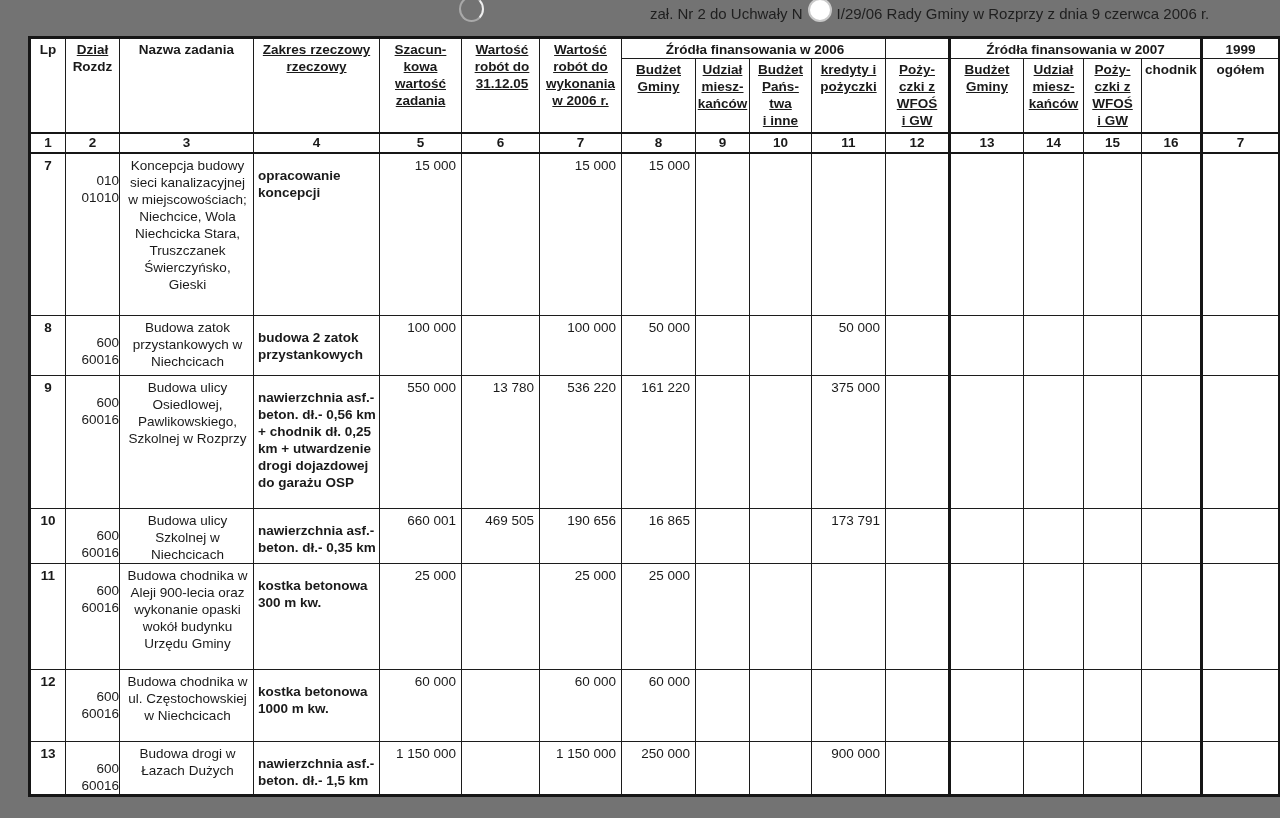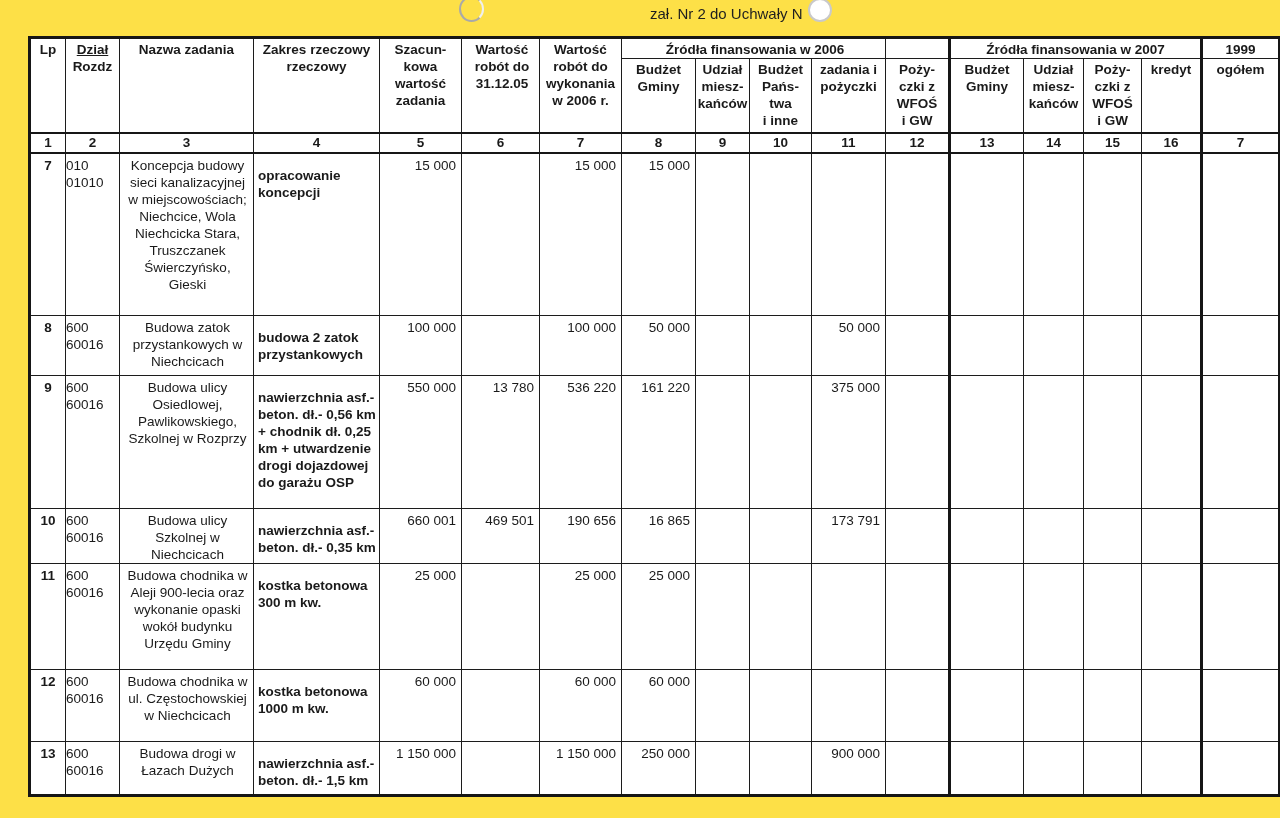--- a/index.html
+++ b/index.html
@@ -3,21 +3,21 @@
 <meta charset="utf-8">
 <style>
   * { margin:0; padding:0; box-sizing:border-box; }
   html, body {
     width:1280px; height:818px;
     background:#ffffff;
     font-family:"Liberation Sans", sans-serif;
     color:#1a1a1a;
     overflow:hidden;
   }
-  .page { position:relative; width:1280px; height:818px; background:#fde047; }
+  .page { position:relative; width:1280px; height:818px; background:#737373; }
 
   
   .doc-title {
     position:absolute; top:5px; left:650px;
     display:flex; align-items:center;
     font-size:15px; white-space:nowrap; color:#1f1f1f;
   }
   .hole-punch-inline {
     display:inline-block; width:24px; height:24px;
     border:2px solid #c9c9c9; border-radius:50%;
@@ -41,53 +41,54 @@
     background:#fff;
     border:3px solid #161616;
   }
   table.main th, table.main td {
     border:1px solid #1c1c1c;
     font-size:13.5px; line-height:17px;
     vertical-align:top;
     overflow:hidden;
   }
   th.hc { font-weight:bold; text-align:center; padding-top:2px; }
-  .pre { white-space:pre-line; }
+  .pre { white-space:pre-line;text-decoration:underline; }
   tr.h-group { height:20px; }
   tr.h-detail { height:74px; }
   tr.nums { height:20px; }
   tr.nums td {
     border-top:2px solid #161616; border-bottom:2px solid #161616;
     font-weight:bold; text-align:center;
   }
   .g-left { text-align:left; padding-left:3px;margin-top:39px; }
   .hleft { text-align:left; padding-left:3px; }
   .bl-thick { border-left:3px solid #161616 !important; }
   .u { text-decoration:underline; display:block; }
   .blk { display:block; }
 
   td.c-lp  { text-align:center; font-weight:bold; padding-top:3px; }
-  td.c-dz  { text-align:left; padding-top:3px; }
+  td.c-dz  { text-align:right; padding-top:18px; }
   td.c-dz span { display:block; }
   td.c-name { text-align:center; padding:3px 2px 0 4px; }
   td.c-zak  { text-align:left; padding:13px 2px 0 4px;font-weight:bold; }
   td.c-num  { text-align:right; padding:3px 5px 0 0; }
 </style>
 </head>
 <body>
 
 <div class="page">
 
   <div class="hole-punch-left"></div>
   <div class="speck-dot"></div>
   <div class="speck-dash"></div>
 
   <div class="doc-title">
     <span>zał. Nr 2 do Uchwały N</span>
     <span class="hole-punch-inline"></span>
+    <span>I/29/06 Rady Gminy w Rozprzy z dnia 9 czerwca 2006 r.</span>
   </div>
 
   <table class="main">
     <colgroup>
       <col style="width:36px">
         <col style="width:54px">
         <col style="width:134px">
         <col style="width:126px">
       <col style="width:82px">
         <col style="width:78px">
@@ -132,36 +133,36 @@
       <tr class="h-detail">
         <th class="hc pre">Budżet
 Gminy</th>
         <th class="hc pre">Udział
 miesz-
 kańców</th>
         <th class="hc pre">Budżet
 Pańs-
 twa
 i inne</th>
-        <th class="hc pre">zadania i
+        <th class="hc pre">kredyty i
 pożyczki</th>
         <th class="hc pre">Poży-
 czki z
 WFOŚ
 i GW</th>
         <th class="hc pre bl-thick">Budżet
 Gminy</th>
         <th class="hc pre">Udział
 miesz-
 kańców</th>
         <th class="hc pre">Poży-
 czki z
 WFOŚ
 i GW</th>
-        <th class="hc">kredyt</th>
+        <th class="hc">chodnik</th>
         <th class="hc bl-thick">ogółem</th>
       </tr>
       <tr class="nums">
         <td>1</td>
         <td>2</td>
         <td>3</td>
         <td>4</td>
         <td>5</td>
         <td>6</td>
         <td>7</td>
@@ -250,21 +251,21 @@
 
       <tr class="data-row" style="height:54px">
         <td class="c-lp">10</td>
         <td class="c-dz">
           <span>600</span>
           <span>60016</span>
         </td>
         <td class="c-name">Budowa ulicy Szkolnej w Niechcicach</td>
         <td class="c-zak">nawierzchnia asf.- beton. dł.- 0,35 km</td>
         <td class="c-num">660 001</td>
-        <td class="c-num">469 501</td>
+        <td class="c-num">469 505</td>
         <td class="c-num">190 656</td>
         <td class="c-num">16 865</td>
         <td class="c-num"></td>
         <td class="c-num"></td>
         <td class="c-num">173 791</td>
         <td class="c-num"></td>
         <td class="c-num bl-thick"></td>
         <td class="c-num"></td>
         <td class="c-num"></td>
         <td class="c-num"></td>

